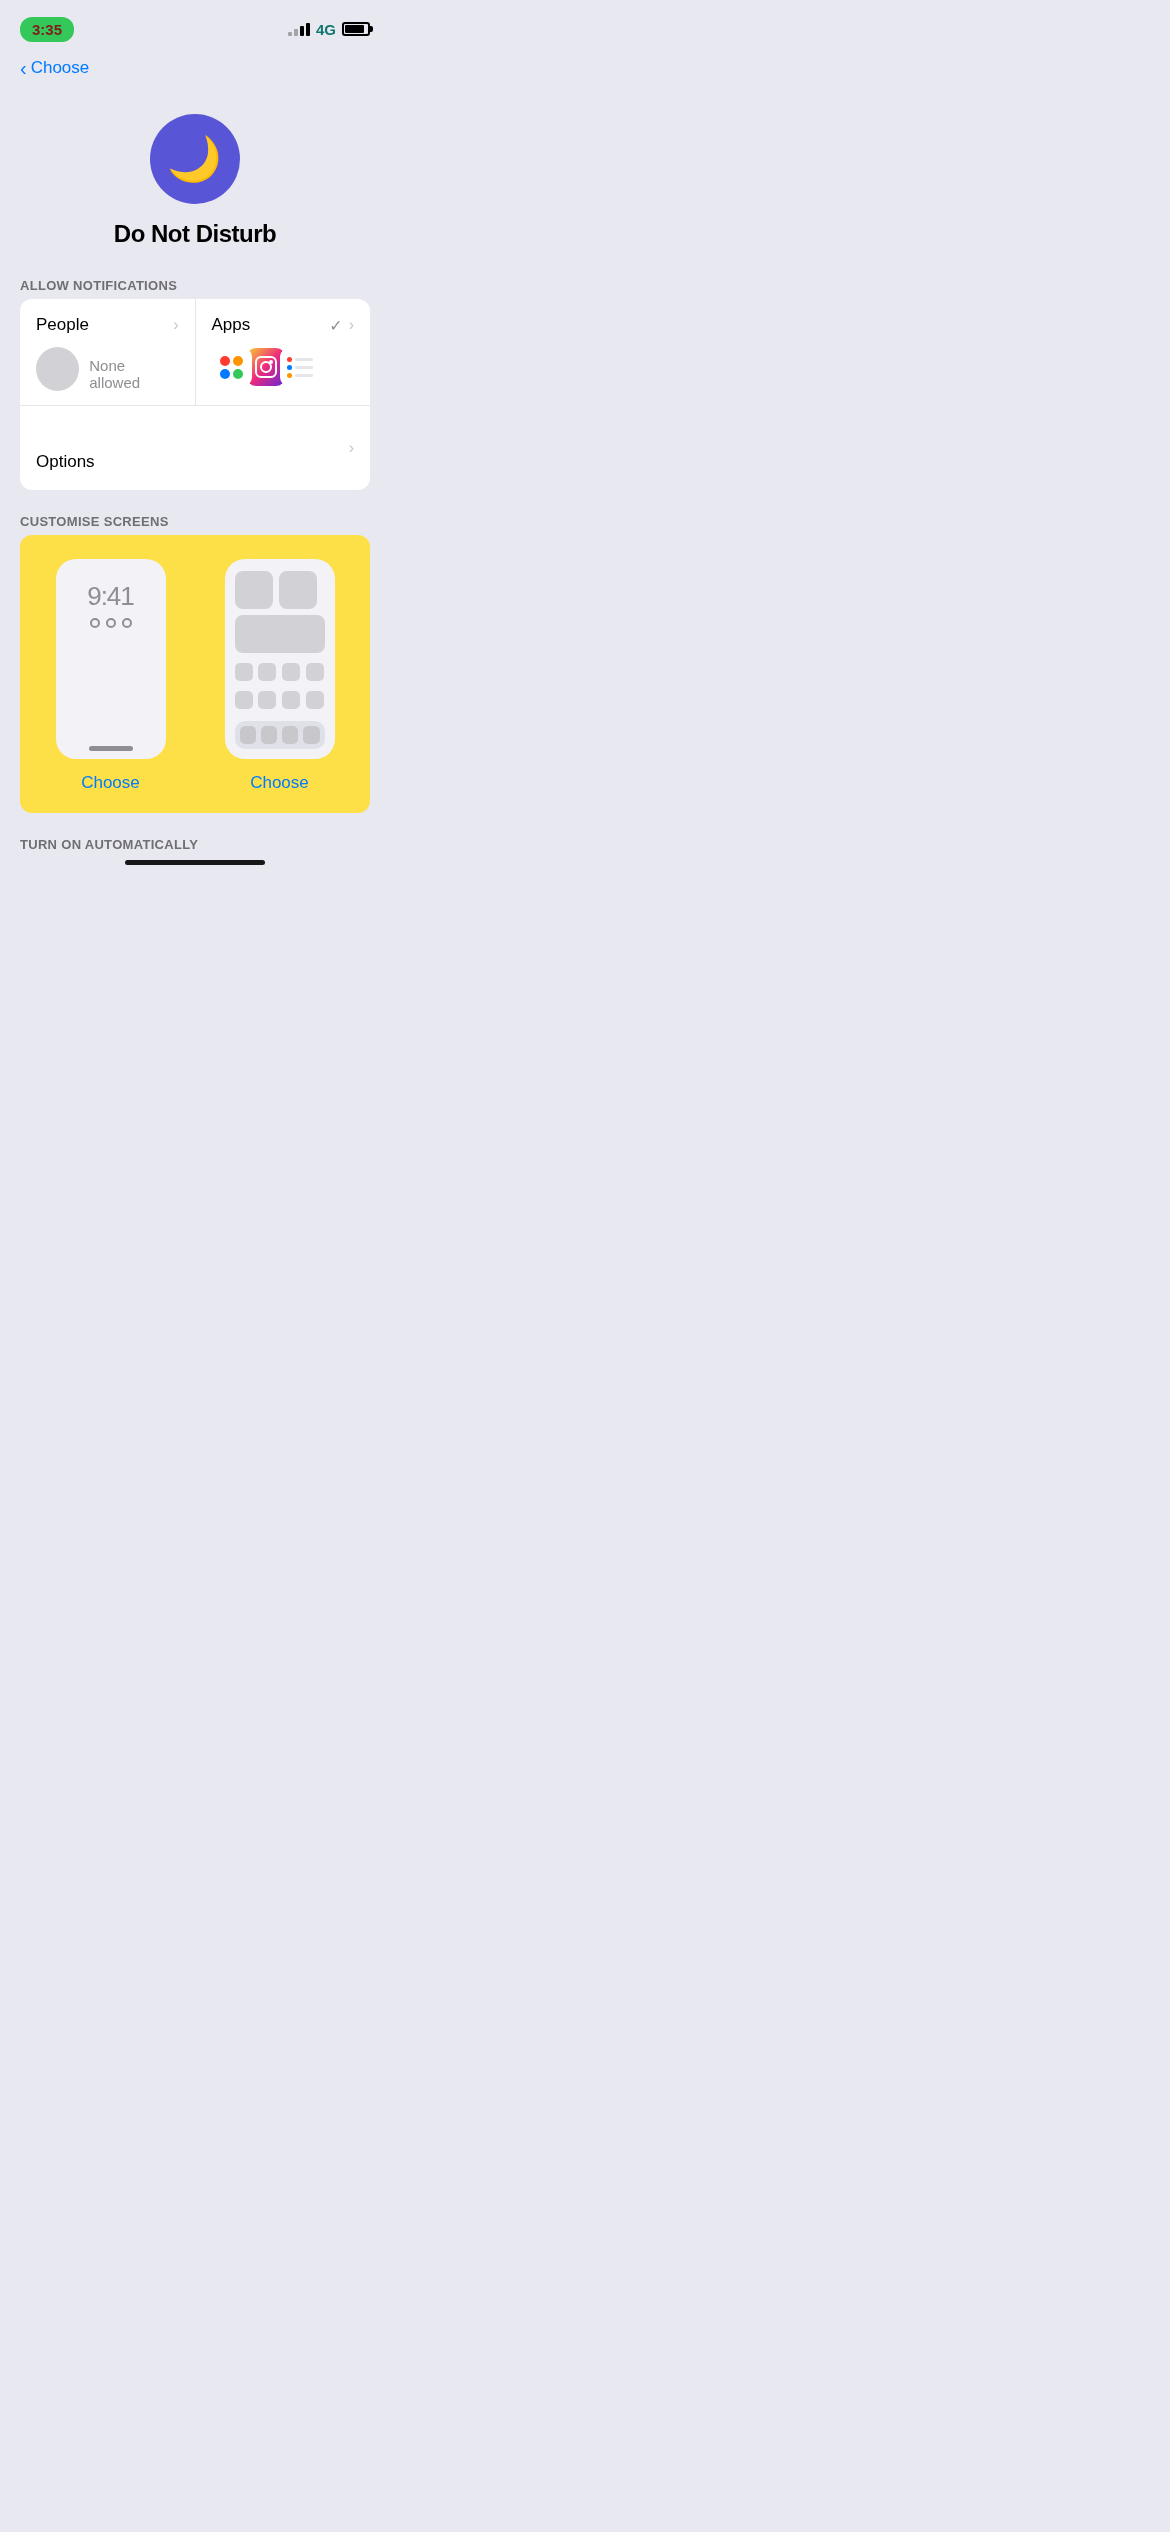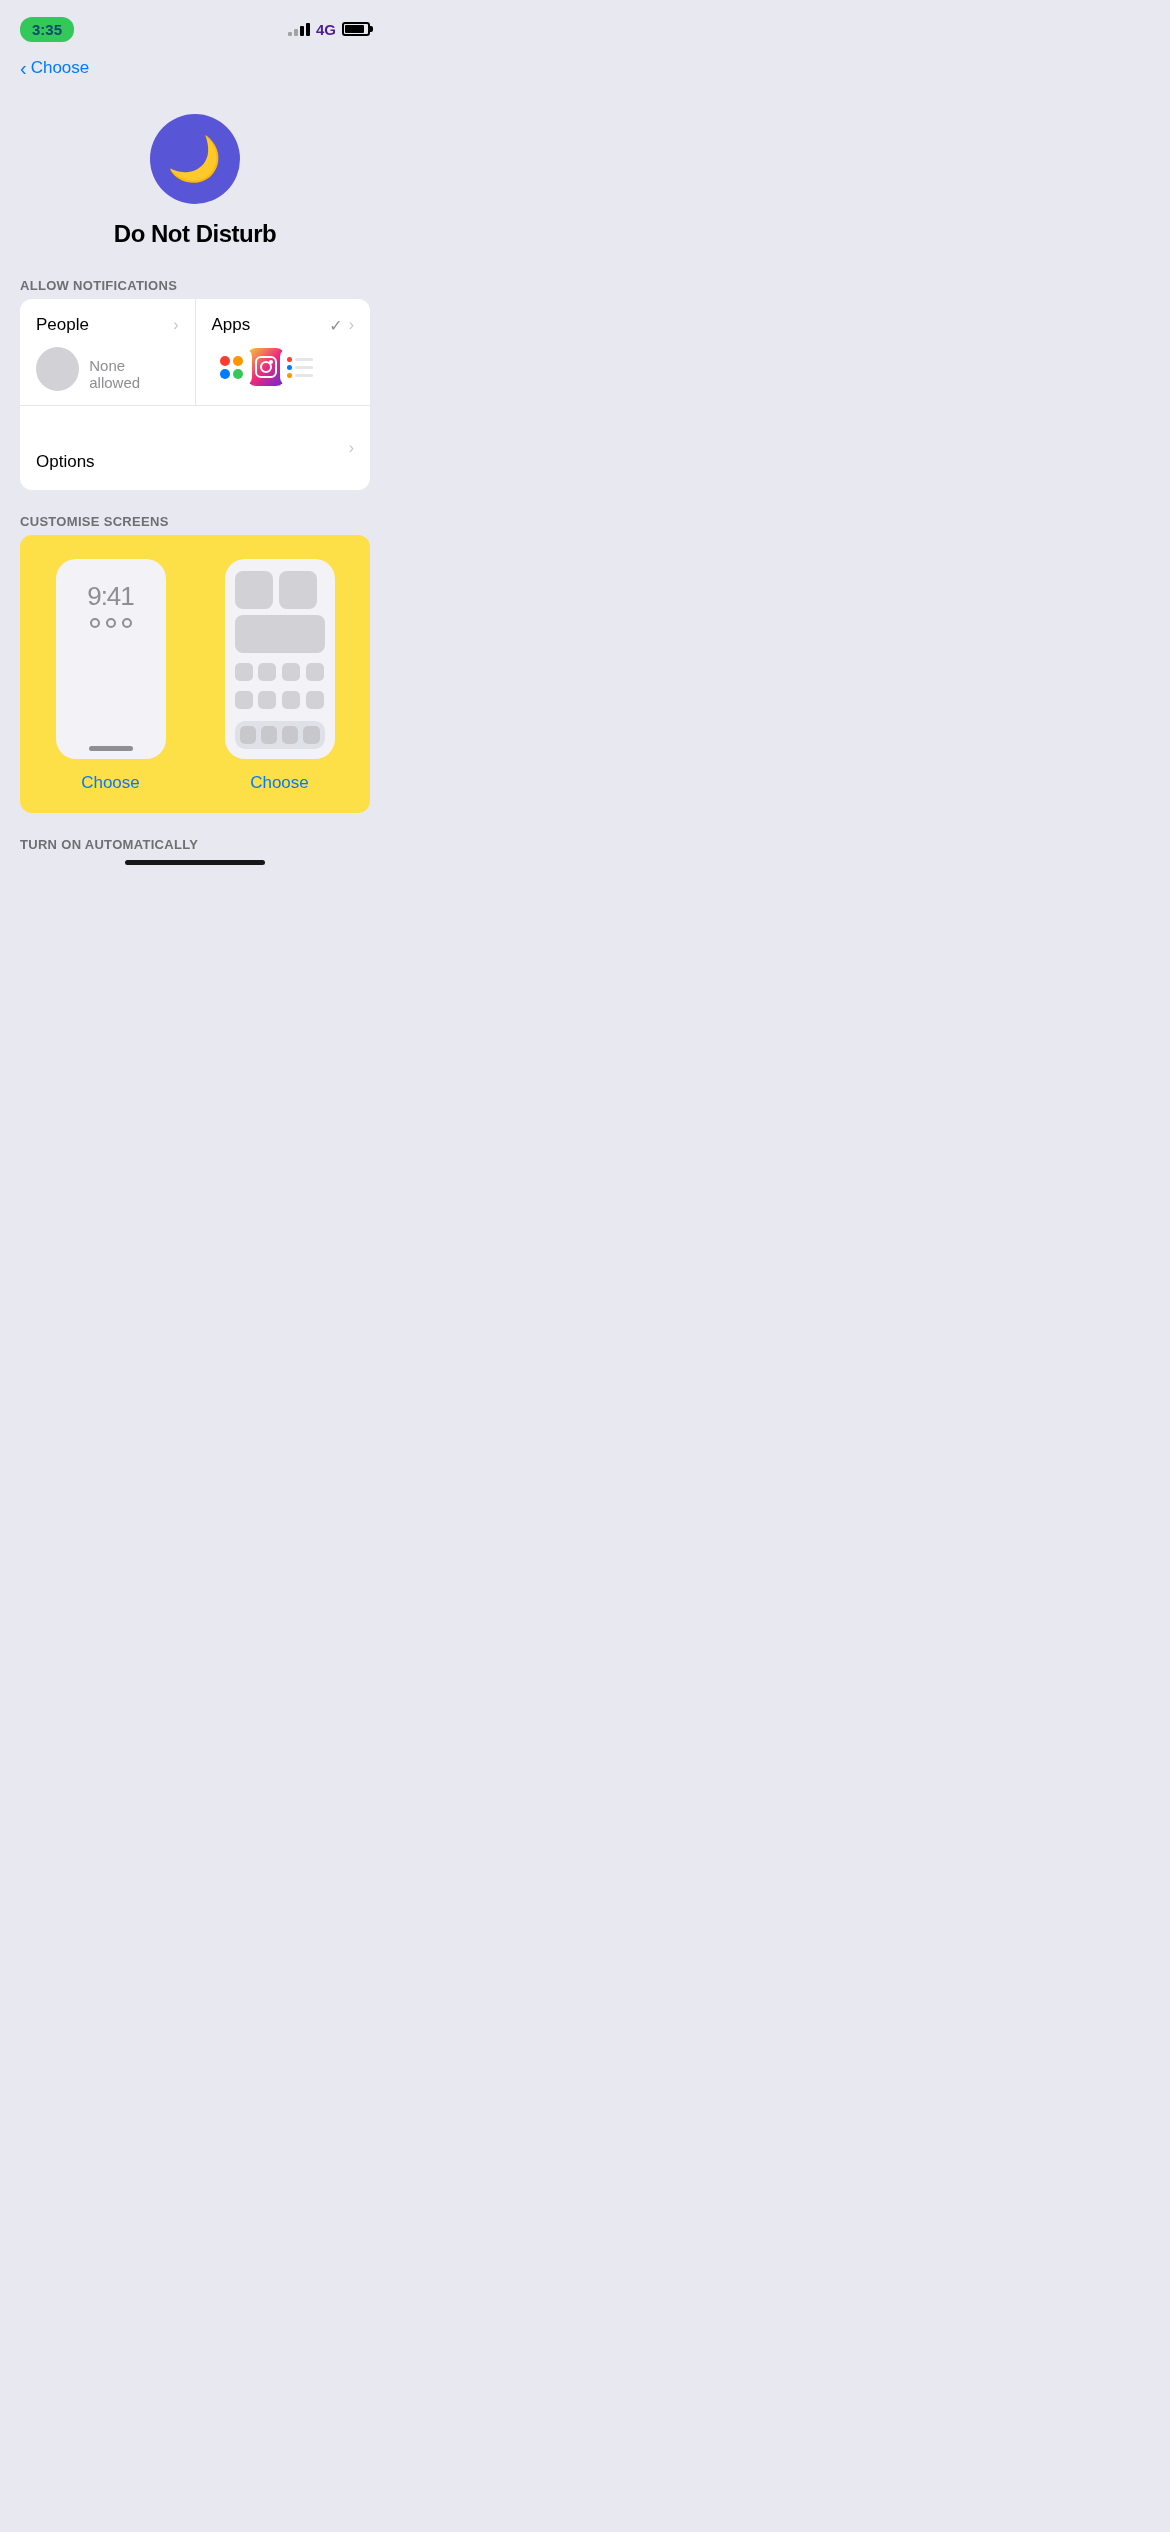--- a/index.html
+++ b/index.html
@@ -17,21 +17,21 @@
     .status-bar {
       display: flex;
       justify-content: space-between;
       align-items: center;
       padding: 14px 20px 6px;
       height: 50px;
     }
 
     .time-pill {
       background: #34c759;
-      color: #0c4a6e;
+      color: #7f1d1d;
       font-size: 15px;
       font-weight: 600;
       padding: 4px 12px;
       border-radius: 12px;
     }
 
     .status-right {
       display: flex;
       align-items: center;
       gap: 6px;
@@ -50,21 +50,21 @@
     }
 
     .signal-bars span:nth-child(1) { height: 4px; opacity: 0.3; }
     .signal-bars span:nth-child(2) { height: 7px; opacity: 0.3; }
     .signal-bars span:nth-child(3) { height: 10px; }
     .signal-bars span:nth-child(4) { height: 13px; }
 
     .network-label {
       font-size: 15px;
       font-weight: 600;
-      color: #4c1d95;
+      color: #0f766e;
     }
 
     .battery {
       width: 28px;
       height: 14px;
       border: 2px solid #000;
       border-radius: 3px;
       position: relative;
       display: flex;
       align-items: center;

